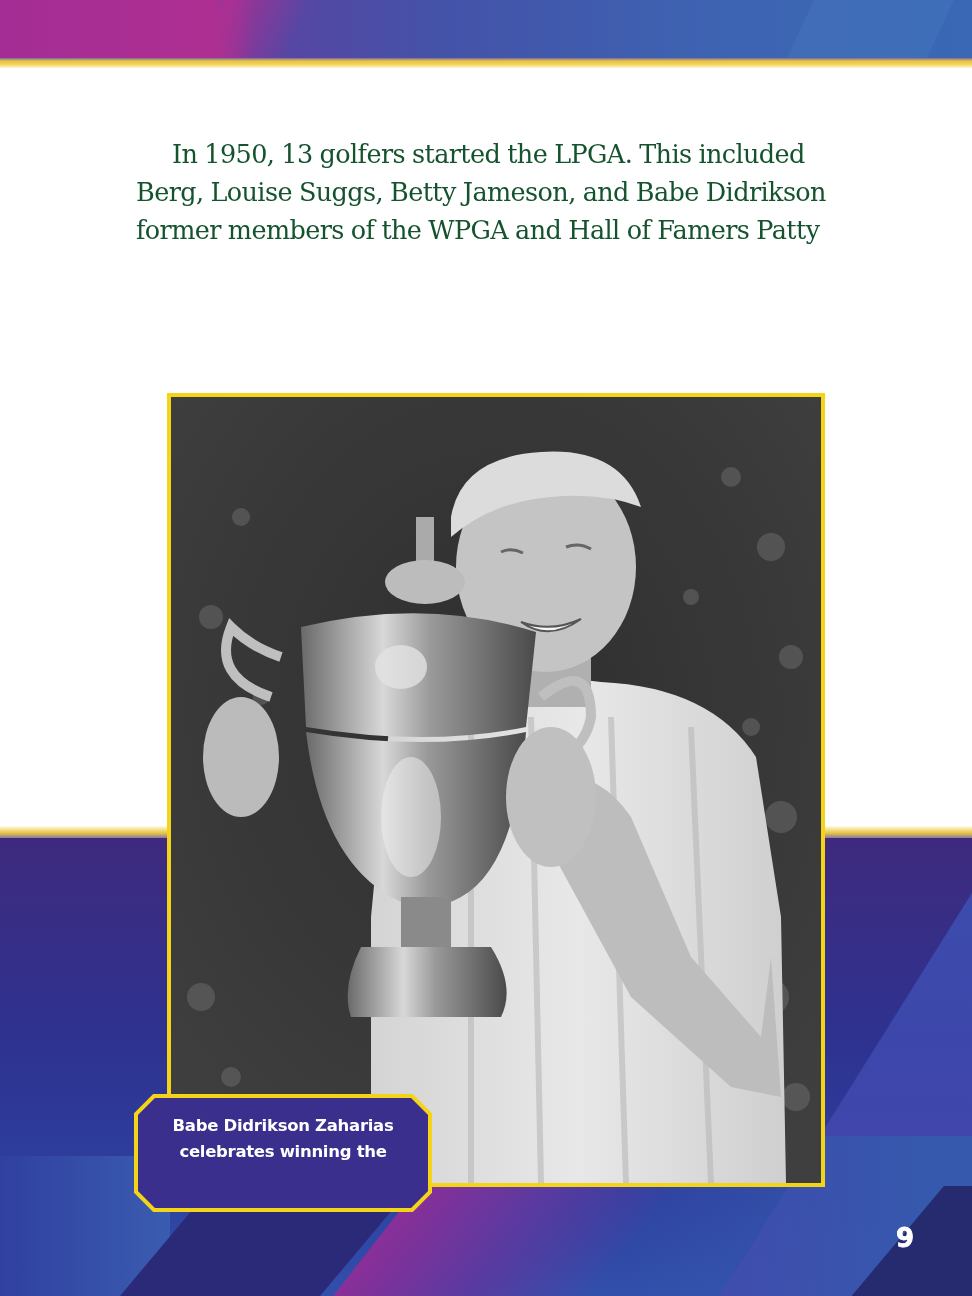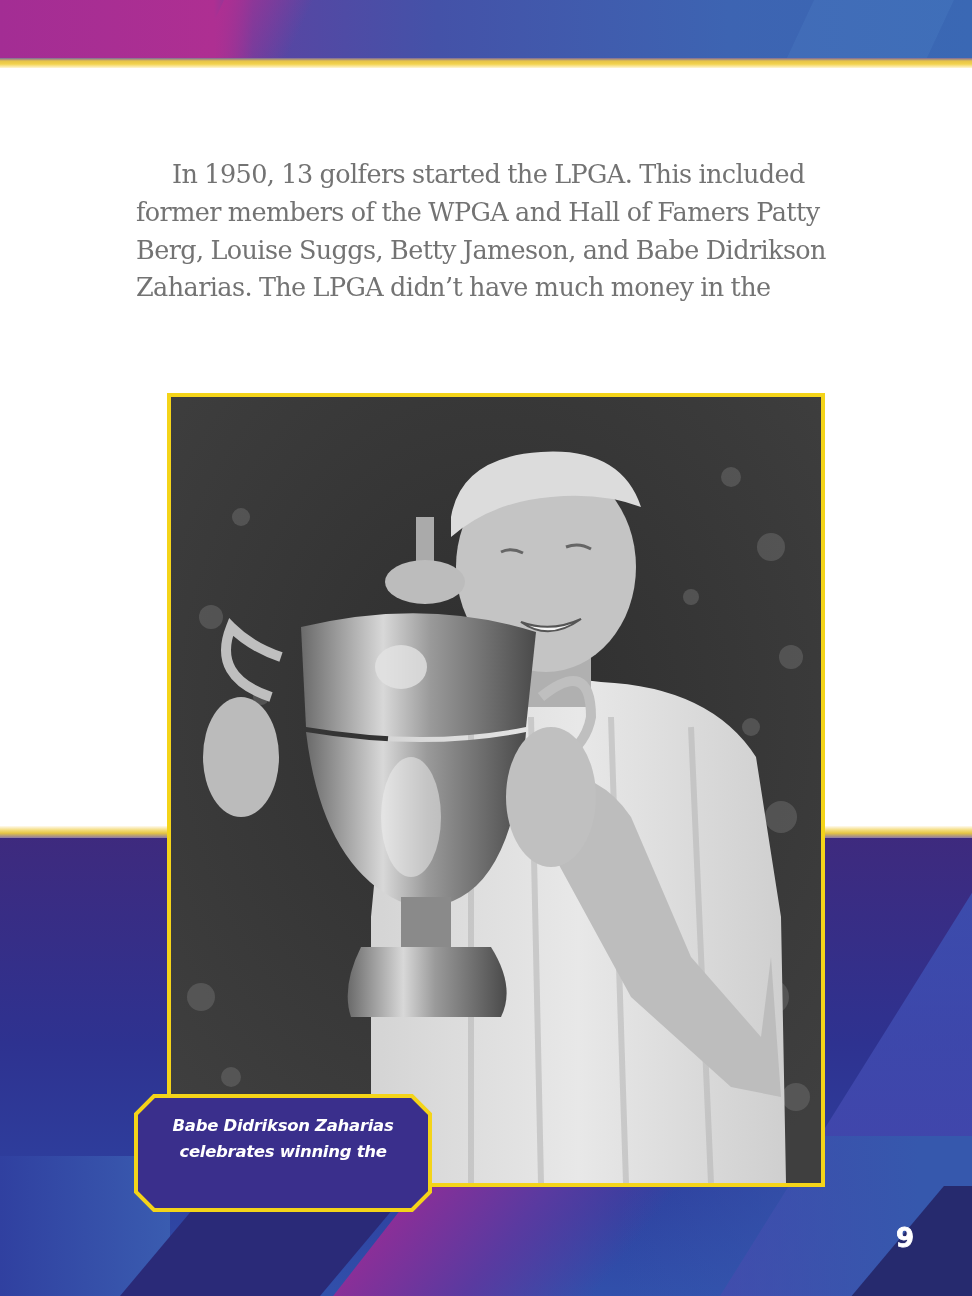--- a/index.html
+++ b/index.html
@@ -15,30 +15,30 @@
     background: linear-gradient(180deg, #3e2a7e 0%, #2e3290 45%, #2e3f9e 75%, #3150ab 100%); overflow: hidden; }
   .bottom-band .b1 { position: absolute; left: 820px; top: 40px; width: 260px; height: 520px; background: linear-gradient(180deg, rgba(60,90,190,0.7), rgba(90,60,170,0.6)); transform: skewX(-32deg); }
   .bottom-band .b2 { position: absolute; left: 380px; top: 300px; width: 260px; height: 200px; background: linear-gradient(90deg, #8a2f98 0%, #5a3aa0 50%, rgba(58,80,170,0) 100%); transform: skewX(-38deg); }
   .bottom-band .b3 { position: absolute; left: 620px; top: 300px; width: 500px; height: 200px; background: linear-gradient(90deg, rgba(50,80,170,0.0), #3658ad 60%); }
   .bottom-band .b4 { position: absolute; left: 860px; top: 350px; width: 300px; height: 200px; background: #262a6e; transform: skewX(-40deg); }
   .bottom-band .b5 { position: absolute; left: 0px; top: 320px; width: 170px; height: 200px; background: linear-gradient(90deg, #3040a0, #3a5cb0); }
   .bottom-band .b6 { position: absolute; left: 120px; top: 360px; width: 200px; height: 200px; background: #2a2a78; transform: skewX(-40deg); }
   .bottom-stripe { position: absolute; left: 0; top: 826px; width: 972px; height: 12px;
     background: linear-gradient(180deg, #fffaf0 0%, #f3db7a 35%, #e5c444 60%, #8c78a8 100%); }
 
-  .body-text { position: absolute; left: 136px; top: 136px; width: 720px; font-size: 25.5px; line-height: 37.8px; color: #737373; letter-spacing: -0.6px; word-spacing: -0.5px; margin-top: 20px; }
+  .body-text { position: absolute; left: 136px; top: 136px; width: 720px; font-size: 25.5px; line-height: 37.8px; color: #14532d; letter-spacing: -0.6px; word-spacing: -0.5px; }
   .body-text .line { display: block; white-space: nowrap; }
   .body-text .indent { padding-left: 36px; }
 
   .photo-frame { position: absolute; left: 167px; top: 393px; width: 650px; height: 786px; border: 4px solid #f4d419; background: #3a3a3a; overflow: hidden; }
   .photo-frame svg { display: block; }
 
   .caption-box { position: absolute; left: 134px; top: 1094px; width: 298px; height: 118px; }
   .caption-box svg { position: absolute; left: 0; top: 0; }
-  .caption-text { position: absolute; left: 0; top: 19px; width: 298px; text-align: center; color: #ffffff; font-family: "DejaVu Sans", sans-serif; font-size: 16.5px; line-height: 26px; font-weight: bold; letter-spacing: -0.3px; font-style: italic; }
+  .caption-text { position: absolute; left: 0; top: 19px; width: 298px; text-align: center; color: #ffffff; font-family: "DejaVu Sans", sans-serif; font-size: 16.5px; line-height: 26px; font-weight: bold; letter-spacing: -0.3px; }
   .caption-text span { display: block; }
 
   .page-number { position: absolute; left: 893px; top: 1223px; width: 24px; text-align: center; font-family: "DejaVu Sans", sans-serif; font-weight: bold; font-size: 26px; color: #ffffff; -webkit-text-stroke: 0.8px #ffffff; }
 </style>
 </head>
 <body>
 
 <div class="top-band">
   <div class="slash"></div>
   <div class="slash2"></div>
@@ -50,23 +50,22 @@
   <div class="b5"></div>
   <div class="b6"></div>
   <div class="b3"></div>
   <div class="b2"></div>
   <div class="b4"></div>
 </div>
 <div class="bottom-stripe"></div>
 
 <div class="body-text">
   <span class="line indent">In 1950, 13 golfers started the LPGA. This included</span>
+  <span class="line">Berg, Louise Suggs, Betty Jameson, and Babe Didrikson</span>
   <span class="line">former members of the WPGA and Hall of Famers Patty</span>
-  <span class="line">Berg, Louise Suggs, Betty Jameson, and Babe Didrikson</span>
-  <span class="line">Zaharias. The LPGA didn’t have much money in the</span>
 </div>
 
 <div class="photo-frame">
   <svg width="650" height="786" viewBox="0 0 650 786" xmlns="http://www.w3.org/2000/svg">
     <defs>
       <radialGradient id="bgfol" cx="50%" cy="40%" r="70%">
         <stop offset="0%" stop-color="#2e2e2e"></stop>
         <stop offset="100%" stop-color="#3f3f3f"></stop>
       </radialGradient>
       <linearGradient id="cupg" x1="0" y1="0" x2="1" y2="0">

